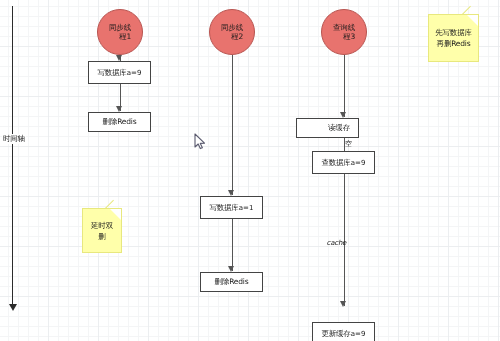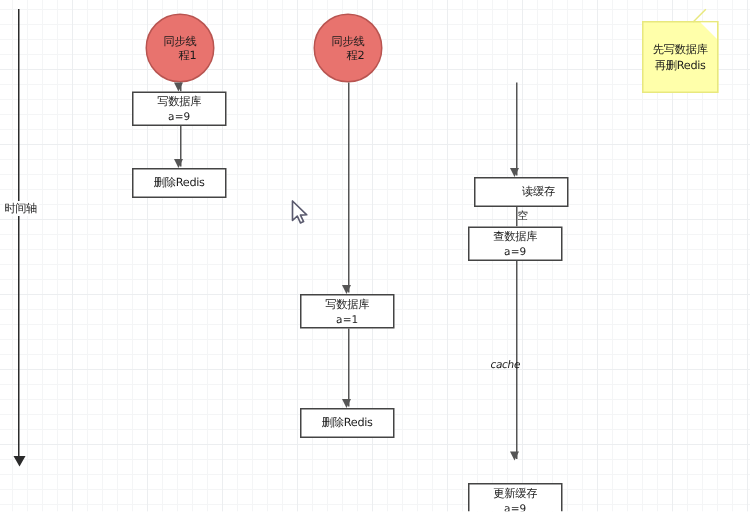--- a/index.html
+++ b/index.html
@@ -40,21 +40,21 @@
     font-size: 7.5px;
     line-height: 9.5px;
     letter-spacing: -0.2px;
   }
   .node-box {
     position: absolute;
     background: #ffffff;
     border: 1px solid #444444;
     box-sizing: border-box;
     display: flex;
-    flex-direction: column;
+    flex-direction: row;
     align-items: center;
     justify-content: center;
     text-align: center;
     color: #1a1a1a;
     font-size: 7.5px;
     line-height: 10px;
     letter-spacing: -0.2px;
   }
   .node-box .sub {
     font-size: 7px;
@@ -197,25 +197,31 @@
     <span class="sub">a=1</span>
   </div>
 
   <div class="edge-line" style="left:231.5px; top:219px; height:52px;"></div>
   <div class="edge-arrow" style="left:228px; top:266px;"></div>
 
   <div class="node-box" style="left:200px; top:272px; width:63px; height:20px;">
     <span>删除Redis</span>
   </div>
 
+  <div class="node-circle" style="left:321px; top:9px; width:46px; height:46px;">
+    <div>
+      <span>查询线</span><br>
+      <span>程3</span>
+    </div>
+  </div>
 
   <div class="edge-line" style="left:343.5px; top:55px; height:62px;"></div>
   <div class="edge-arrow" style="left:340px; top:112px;"></div>
 
-  <div class="node-box" style="left:316px; top:118px; width:63px; height:20px;padding-left:23px;">
+  <div class="node-box" style="left:296px; top:118px; width:63px; height:20px;padding-left:23px;">
     <span>读缓存</span>
   </div>
 
   <div class="edge-line" style="left:343.5px; top:138px; height:13px;"></div>
   <div class="edge-label" style="left:345px; top:139px;">空</div>
 
   <div class="node-box" style="left:312px; top:151px; width:63px; height:23px;">
     <span>查数据库</span>
     <span class="sub">a=9</span>
   </div>
@@ -228,20 +234,25 @@
     <span>更新缓存</span>
     <span class="sub">a=9</span>
   </div>
 
   <div class="note" style="left:428px; top:14px; width:51px; height:48px;">
     <span>先写数据库再删Redis</span>
     <span class="fold"></span>
     <span class="fold-edge"></span>
   </div>
 
+  <div class="note" style="left:82px; top:208px; width:40px; height:45px;">
+    <span>延时双删</span>
+    <span class="fold"></span>
+    <span class="fold-edge"></span>
+  </div>
 
   <div class="cursor" style="left:194px; top:133px;">
     <svg width="12" height="17" viewBox="0 0 12 17">
       <path d="M1,1 L1,14 L4.2,11 L6.3,15.6 L8.4,14.7 L6.3,10.4 L10.5,10.2 Z" fill="#ffffff" stroke="#5a5a6e" stroke-width="1.1" stroke-linejoin="round"></path>
     </svg>
   </div>
 
 </div>
 
 </body></html>

